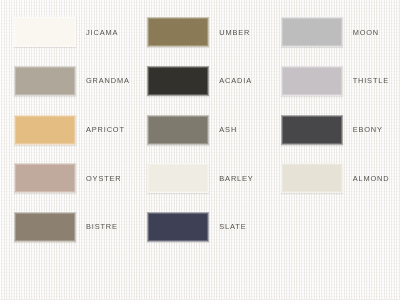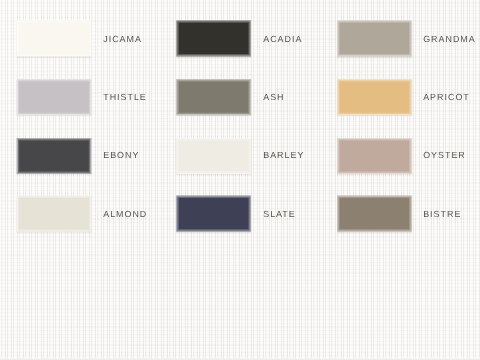--- a/index.html
+++ b/index.html
@@ -83,75 +83,83 @@
 <body>
 
 <div id="palette-board" style="background-color: rgb(237, 235, 232);">
   <div class="grid">
 
     <div class="cell">
       <div class="swatch" style="background-color: rgb(250, 247, 240);"></div>
       <div class="swatch-label">JICAMA</div>
     </div>
 
-
+    <div class="cell">
+      <div class="swatch" style="background-color: rgb(138, 122, 86);"></div>
+      <div class="swatch-label">UMBER</div>
+    </div>
 
     <div class="cell">
-      <div class="swatch" style="background-color: rgb(51, 49, 44);"></div>
-      <div class="swatch-label">ACADIA</div>
+      <div class="swatch" style="background-color: rgb(189, 189, 189);"></div>
+      <div class="swatch-label">MOON</div>
     </div>
 
     <div class="cell">
       <div class="swatch" style="background-color: rgb(176, 167, 155);"></div>
       <div class="swatch-label">GRANDMA</div>
+    </div>
+
+    <div class="cell">
+      <div class="swatch" style="background-color: rgb(51, 49, 44);"></div>
+      <div class="swatch-label">ACADIA</div>
     </div>
 
 
 
     <div class="cell">
       <div class="swatch" style="background-color: rgb(198, 193, 196);"></div>
       <div class="swatch-label">THISTLE</div>
     </div>
 
     <div class="cell">
-      <div class="swatch" style="background-color: rgb(126, 122, 109);"></div>
-      <div class="swatch-label">ASH</div>
+      <div class="swatch" style="background-color: rgb(227, 189, 130);"></div>
+      <div class="swatch-label">APRICOT</div>
     </div>
 
     <div class="cell">
-      <div class="swatch" style="background-color: rgb(227, 189, 130);"></div>
-      <div class="swatch-label">APRICOT</div>
+      <div class="swatch" style="background-color: rgb(126, 122, 109);"></div>
+      <div class="swatch-label">ASH</div>
     </div>
 
     <div class="cell">
       <div class="swatch" style="background-color: rgb(71, 71, 74);"></div>
       <div class="swatch-label">EBONY</div>
     </div>
 
 
     <div class="cell">
-      <div class="swatch" style="background-color: rgb(239, 236, 227);"></div>
-      <div class="swatch-label">BARLEY</div>
+      <div class="swatch" style="background-color: rgb(192, 170, 157);"></div>
+      <div class="swatch-label">OYSTER</div>
     </div>
 
     <div class="cell">
-      <div class="swatch" style="background-color: rgb(192, 170, 157);"></div>
-      <div class="swatch-label">OYSTER</div>
+      <div class="swatch" style="background-color: rgb(239, 236, 227);"></div>
+      <div class="swatch-label">BARLEY</div>
     </div>
 
     <div class="cell">
       <div class="swatch" style="background-color: rgb(231, 226, 214);"></div>
       <div class="swatch-label">ALMOND</div>
     </div>
 
     <div class="cell">
-      <div class="swatch" style="background-color: rgb(62, 64, 85);"></div>
-      <div class="swatch-label">SLATE</div>
+      <div class="swatch" style="background-color: rgb(140, 129, 112);"></div>
+      <div class="swatch-label">BISTRE</div>
     </div>
 
     <div class="cell">
-      <div class="swatch" style="background-color: rgb(140, 129, 112);"></div>
-      <div class="swatch-label">BISTRE</div>
+      <div class="swatch" style="background-color: rgb(62, 64, 85);"></div>
+      <div class="swatch-label">SLATE</div>
     </div>
 
 
   </div>
 </div>
 
 </body></html>

